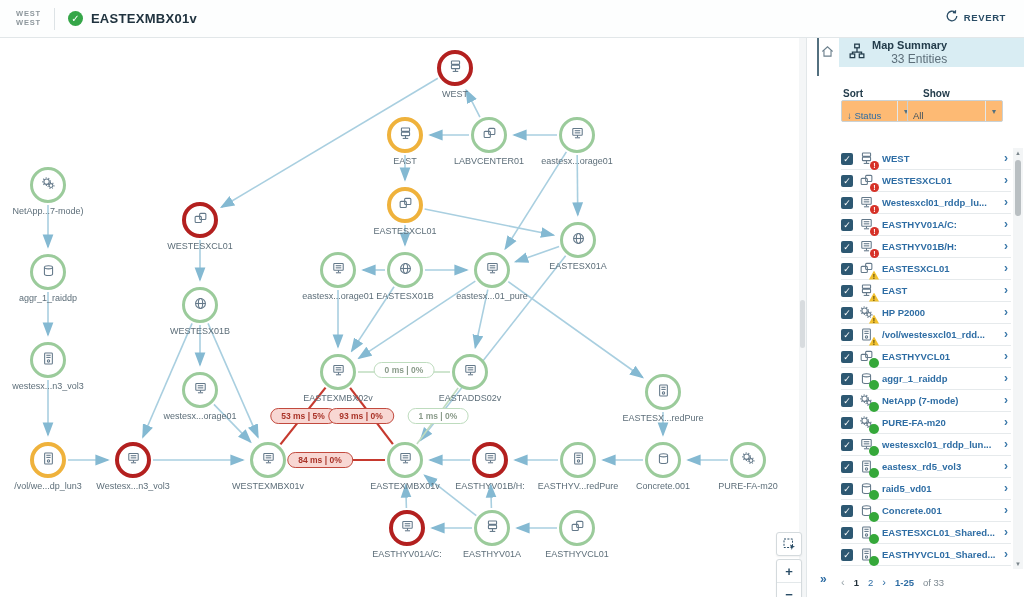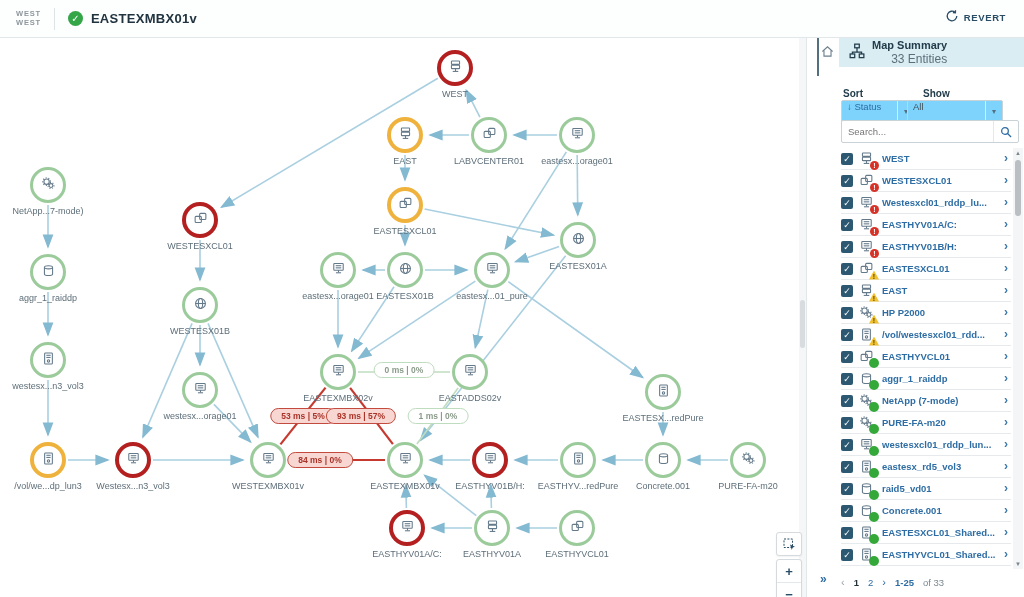--- a/index.html
+++ b/index.html
@@ -32,21 +32,21 @@
   
   .panel{position:absolute;top:38px;left:806px;width:218px;height:559px;background:#fff;border-left:1px solid #e2e7e9;box-sizing:border-box;}
   .accent{position:absolute;left:10px;top:0;width:2px;height:38px;background:#53707f;}
   .homebtn{position:absolute;left:14px;top:6px;cursor:pointer;}
   .collapse{position:absolute;left:13px;top:534px;color:#2e6da4;font-size:12px;font-weight:bold;cursor:pointer;}
   .phead{position:absolute;left:32px;top:0;width:186px;height:29px;background:#d9edf3;display:flex;align-items:center;}
   .phead .txt{margin-left:7px;}
   .phead .t1{font-size:11px;font-weight:bold;color:#233c4b;}
   .phead .t2{font-size:12px;color:#5c6e79;margin-top:1px;text-align:right;}
   .flabel{position:absolute;font-size:10px;font-weight:bold;color:#233c4b;}
-  .dd{position:absolute;height:22px;background:#7dd3fc;border:1px solid #c9d2d6;border-radius:2px;display:flex;align-items:flex-start;font-size:9.5px;box-sizing:border-box;cursor:pointer;}
+  .dd{position:absolute;height:22px;background:#fdba74;border:1px solid #c9d2d6;border-radius:2px;display:flex;align-items:flex-end;font-size:9.5px;box-sizing:border-box;cursor:pointer;}
   .dd .val{flex:1;padding-left:5px;white-space:nowrap;overflow:hidden;}
   .dd .car{width:16px;text-align:center;color:#54707e;font-size:8px;border-left:1px solid #e3e8ea;align-self:stretch;display:flex;align-items:center;justify-content:center;}
   .search{position:absolute;left:34px;top:82px;width:178px;height:23px;border:1px solid #c9d2d6;border-radius:2px;display:flex;align-items:center;box-sizing:border-box;background:#fff;}
   .search input{flex:1;border:0;outline:0;font-size:9.5px;padding-left:6px;color:#41525c;font-family:"Liberation Sans",sans-serif;background:transparent;min-width:0;}
   .search .mag{width:24px;align-self:stretch;border-left:1px solid #e3e8ea;display:flex;align-items:center;justify-content:center;cursor:pointer;}
 
   .elist{position:absolute;left:34px;top:110px;width:170px;height:421px;overflow:hidden;}
   .row{height:21px;display:flex;align-items:center;border-bottom:1px solid #e6eaec;cursor:pointer;}
   .cb{width:12px;height:12px;border-radius:2px;background:#2d5872;color:#fff;font-size:9px;line-height:12px;text-align:center;flex:none;}
   .eicon{position:relative;width:16px;height:16px;margin-left:6px;flex:none;}
@@ -412,21 +412,21 @@
       <div class="node" style="left: 559px; top: 472px; border: 3px solid rgb(155, 203, 155);">
         <span><svg width="15" height="15" viewBox="0 0 14 14" fill="none" stroke="#64798a" stroke-width="1">
             <rect x="2" y="5" width="5.8" height="5.8" rx="0.9"></rect>
             <rect x="6.2" y="2.2" width="5.8" height="5.8" rx="0.9"></rect>
           </svg></span>
       </div>
       <div class="nlabel" style="left: 517px; top: 511px;">EASTHYVCL01</div>
       <div class="pill green" style="left: 404px; top: 332px;">0 ms | 0%</div>
       <div class="pill green" style="left: 438px; top: 378px;">1 ms | 0%</div>
       <div class="pill red" style="left: 303px; top: 378px;">53 ms | 5%</div>
-      <div class="pill red" style="left: 361px; top: 378px;">93 ms | 57%</div>
+      <div class="pill red" style="left: 361px; top: 378px;">93 ms | 0%</div>
       <div class="pill red" style="left: 320px; top: 422px;">84 ms | 0%</div>
     </div>
 
   <div class="panel">
     <div class="accent"></div>
     <div class="homebtn">
       <svg width="13" height="13" viewBox="0 0 14 14" fill="none" stroke="#6b7f8c" stroke-width="1.2">
         <path d="M1.5 7 L7 2 L12.5 7"></path>
           <path d="M3.2 6 V12 H10.8 V6"></path>
       </svg>
@@ -454,29 +454,20 @@
     <div class="dd" style="left:34px;top:62px;width:74px;">
       <span class="val"><span style="color:#2e6da4;">↓</span>
         <span style="color:#2e6da4;">Status</span></span>
       <span class="car">▾</span>
     </div>
     <div class="dd" style="left:100px;top:62px;width:96px;">
       <span class="val" style="color:#41525c;">All</span>
       <span class="car">▾</span>
     </div>
 
-    <div class="search">
-      <input placeholder="Search..." style="">
-      <span class="mag">
-        <svg width="12" height="12" viewBox="0 0 13 13" fill="none" stroke="#2e6da4" stroke-width="1.4">
-          <circle cx="5.4" cy="5.4" r="3.6"></circle>
-            <path d="M8.2 8.2 L12 12"></path>
-        </svg>
-      </span>
-    </div>
 
     <div class="elist" id="elist">
         <div class="row">
           <span class="cb">✓</span>
           <span class="eicon"><svg width="15" height="15" viewBox="0 0 14 14" fill="none" stroke="#64798a" stroke-width="1">
               <rect x="3.2" y="1.8" width="7.6" height="3.2" rx="0.6"></rect>
               <rect x="3.2" y="5.8" width="7.6" height="3.2" rx="0.6"></rect>
               <line x1="7" y1="9" x2="7" y2="11.2"></line>
               <line x1="4.4" y1="11.6" x2="9.6" y2="11.6"></line>
             </svg><span class="bdg critical">!</span></span>

